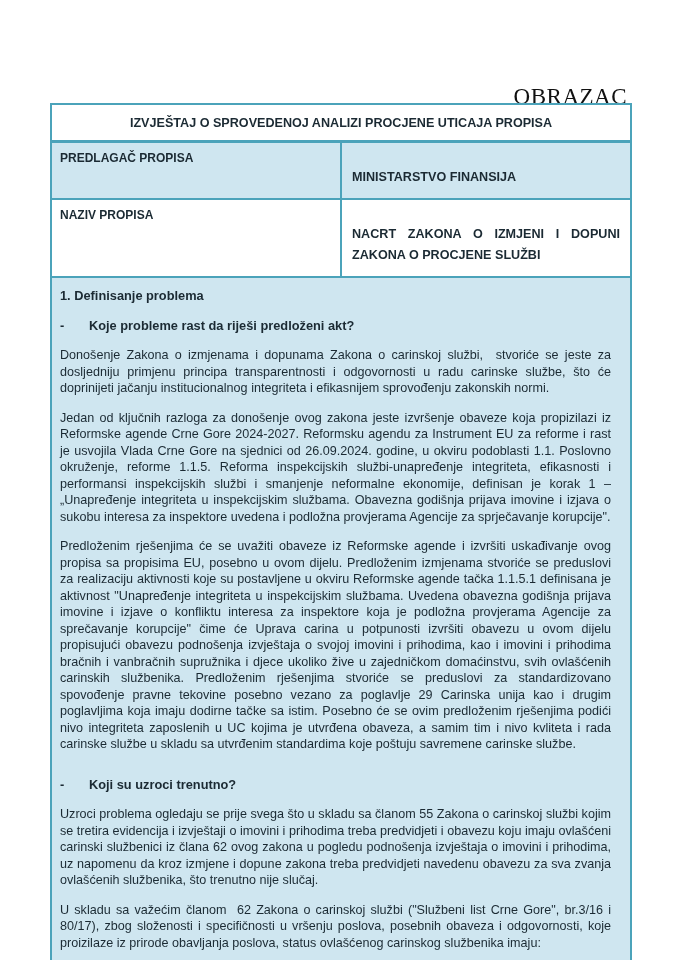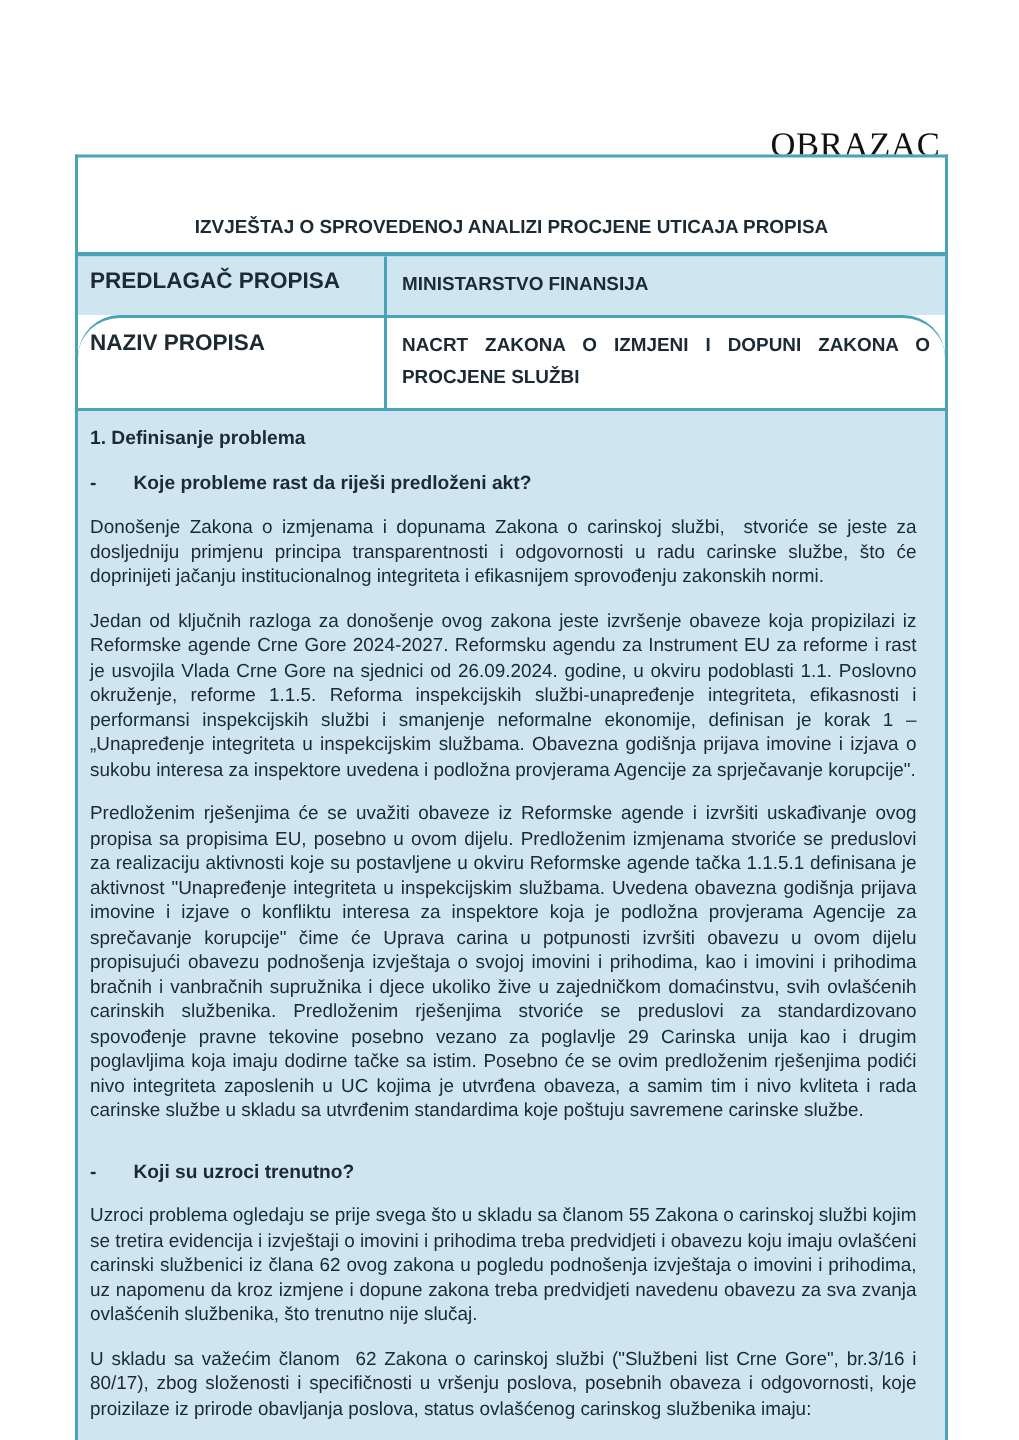--- a/index.html
+++ b/index.html
@@ -39,37 +39,36 @@
     border-bottom: none;
     background: #ffffff;
   }
   .tbl-title-row {
     padding: 11px 10px 10px 10px;
     text-align: center;
     font-weight: bold;
     font-size: 12.6px;
     background: #ffffff;
     border-bottom: 3px solid var(--border-teal);
-    margin-top: 28px;
   }
   .tbl-row {
     display: flex;
     align-items: stretch;
   }
   .tbl-row.shaded { background: var(--fill-blue); }
-  .tbl-row + .tbl-row { border-top: 2px solid var(--border-teal); border-radius: 28px; }
+  .tbl-row + .tbl-row { border-top: 2px solid var(--border-teal); }
   .cell-label {
-    width: 204px;
+    width: 288px;
     padding: 8px 8px 10px 8px;
     font-weight: bold;
-    font-size: 15px;
+    font-size: 12px;
   }
   .cell-value {
     flex: 1;
-    padding: 8px 10px 10px 10px;
+    padding: 24px 10px 10px 10px;
     font-weight: bold;
     font-size: 12.6px;
     border-left: 2px solid var(--border-teal);
     text-align: justify;
     line-height: 21px;
   }
   .body-section {
     border: 2px solid var(--border-teal);
     border-bottom: 3px solid var(--border-teal-dark);
     background: var(--fill-blue);

